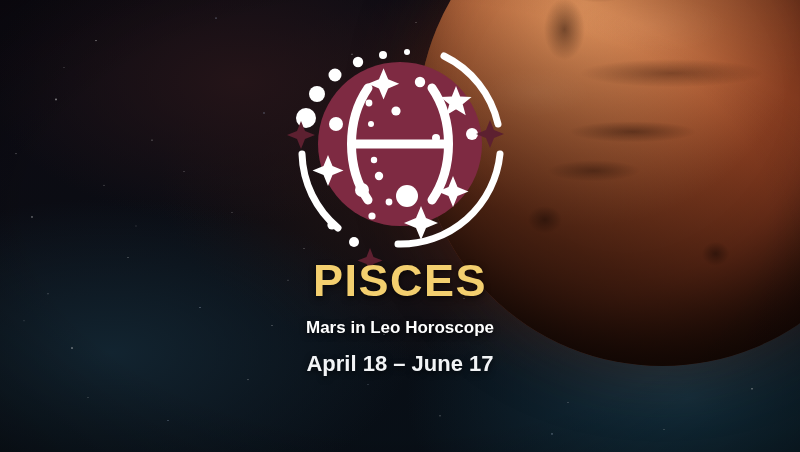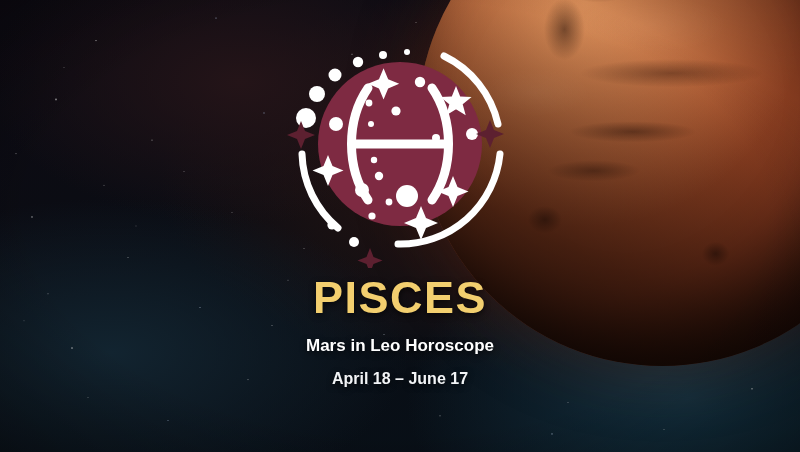--- a/index.html
+++ b/index.html
@@ -118,39 +118,39 @@
   
   .emblem{position:absolute;left:276px;top:20px;width:248px;height:248px;}
   .emblem svg{display:block;width:248px;height:248px;}
 
   
   .copy{
     position:absolute;left:0;right:0;top:258px;
     text-align:center;
   }
   .sign-name{
-    margin:17px;
+    margin:0;
     font-size:45px;
     font-weight:bold;
     letter-spacing:1.5px;
     color:#f3cf6f;
     line-height:1;
     text-shadow:0 2px 6px rgba(0,0,0,.65);
   }
   .headline{
     margin:16px 0 0 0;
     font-size:17px;
     font-weight:bold;
     color:#ffffff;
     line-height:1.1;
     text-shadow:0 2px 6px rgba(0,0,0,.7);
   }
   .daterange{
     margin:14px 0 0 0;
-    font-size:16px;
+    font-size:22px;
     font-weight:bold;
     color:#f2f4f6;
     line-height:1.1;
     text-shadow:0 2px 6px rgba(0,0,0,.7);
   }
 </style>
 </head>
 <body>
 
 <div class="banner">

